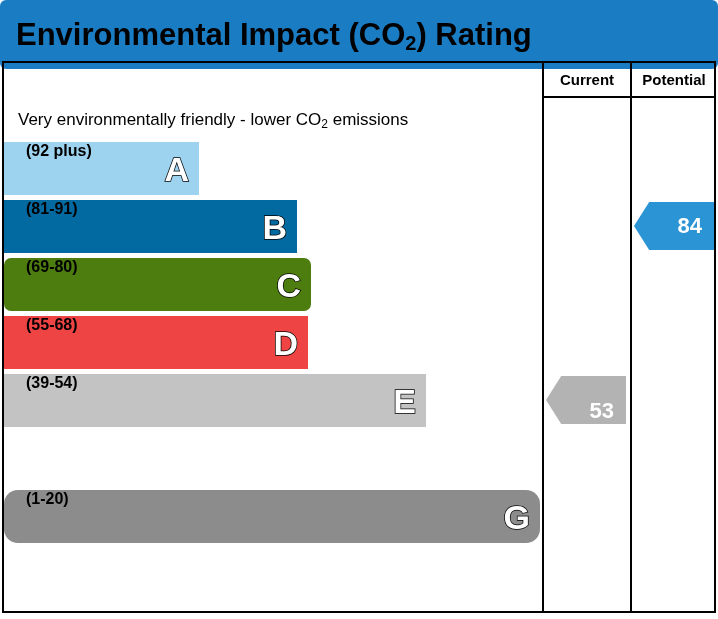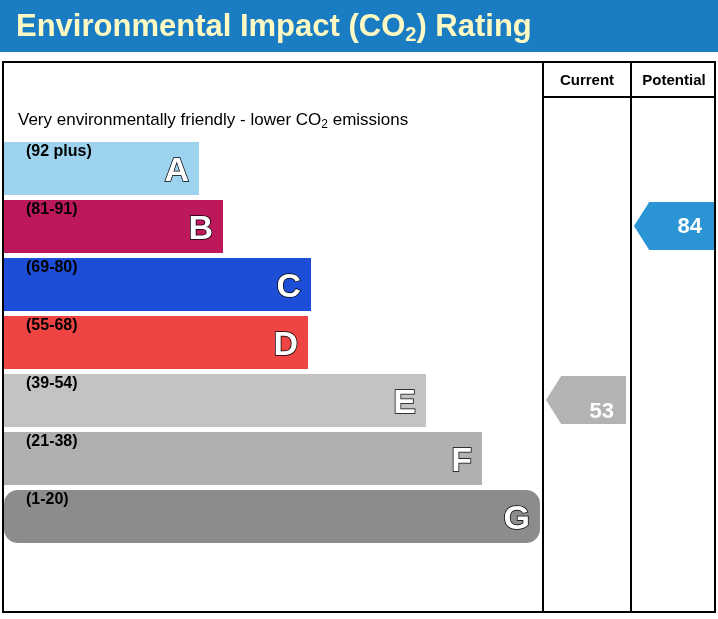--- a/index.html
+++ b/index.html
@@ -19,27 +19,28 @@
     height: 619px;
     box-sizing: border-box;
   }
 
   
   .title-bar {
     position: absolute;
     left: 0;
     top: 0;
     width: 718px;
-    height: 52px;
+    height: 69px;
     background: #1a7dc4;
-    color: #fef9c3;
+    color: #000000;
     display: flex;
     align-items: center;
     box-sizing: border-box;
     padding-left: 16px;
+    border-radius: 6px;
   }
   .title-text {
     font-size: 31px;
     font-weight: bold;
     letter-spacing: 0px;
     white-space: nowrap;
   }
   .title-text sub {
     font-size: 20px;
     vertical-align: baseline;
@@ -194,44 +195,40 @@
       <span>Very environmentally friendly - lower CO</span><sub>2</sub><span> emissions</span>
     </div>
 
     <div class="bars">
 
       <div class="band" style="top:0px;width:195px;background:#9dd3ef;">
         <span class="range">(92 plus)</span>
         <span class="letter">A</span>
       </div>
 
-      <div class="band" style="top:58px;width:219px;background:#be185d;">
+      <div class="band" style="top:58px;width:293px;background:#0369a1;">
         <span class="range">(81-91)</span>
         <span class="letter">B</span>
       </div>
 
-      <div class="band" style="top:116px;width:307px;background:#1d4ed8;">
+      <div class="band" style="top:116px;width:307px;background:#4d7c0f;border-radius:7px;">
         <span class="range">(69-80)</span>
         <span class="letter">C</span>
       </div>
 
       <div class="band" style="top:174px;width:304px;background:#ef4444;">
         <span class="range">(55-68)</span>
         <span class="letter">D</span>
       </div>
 
       <div class="band" style="top:232px;width:422px;background:#c3c3c3;">
         <span class="range">(39-54)</span>
         <span class="letter">E</span>
       </div>
 
-      <div class="band" style="top:290px;width:478px;background:#b0b0b0;">
-        <span class="range">(21-38)</span>
-        <span class="letter">F</span>
-      </div>
 
       <div class="band" style="top:348px;width:536px;background:#8c8c8c;border-radius:14px;">
         <span class="range">(1-20)</span>
         <span class="letter">G</span>
       </div>
 
     </div>
 
 
     <div class="marker current" style="top:313px;">

